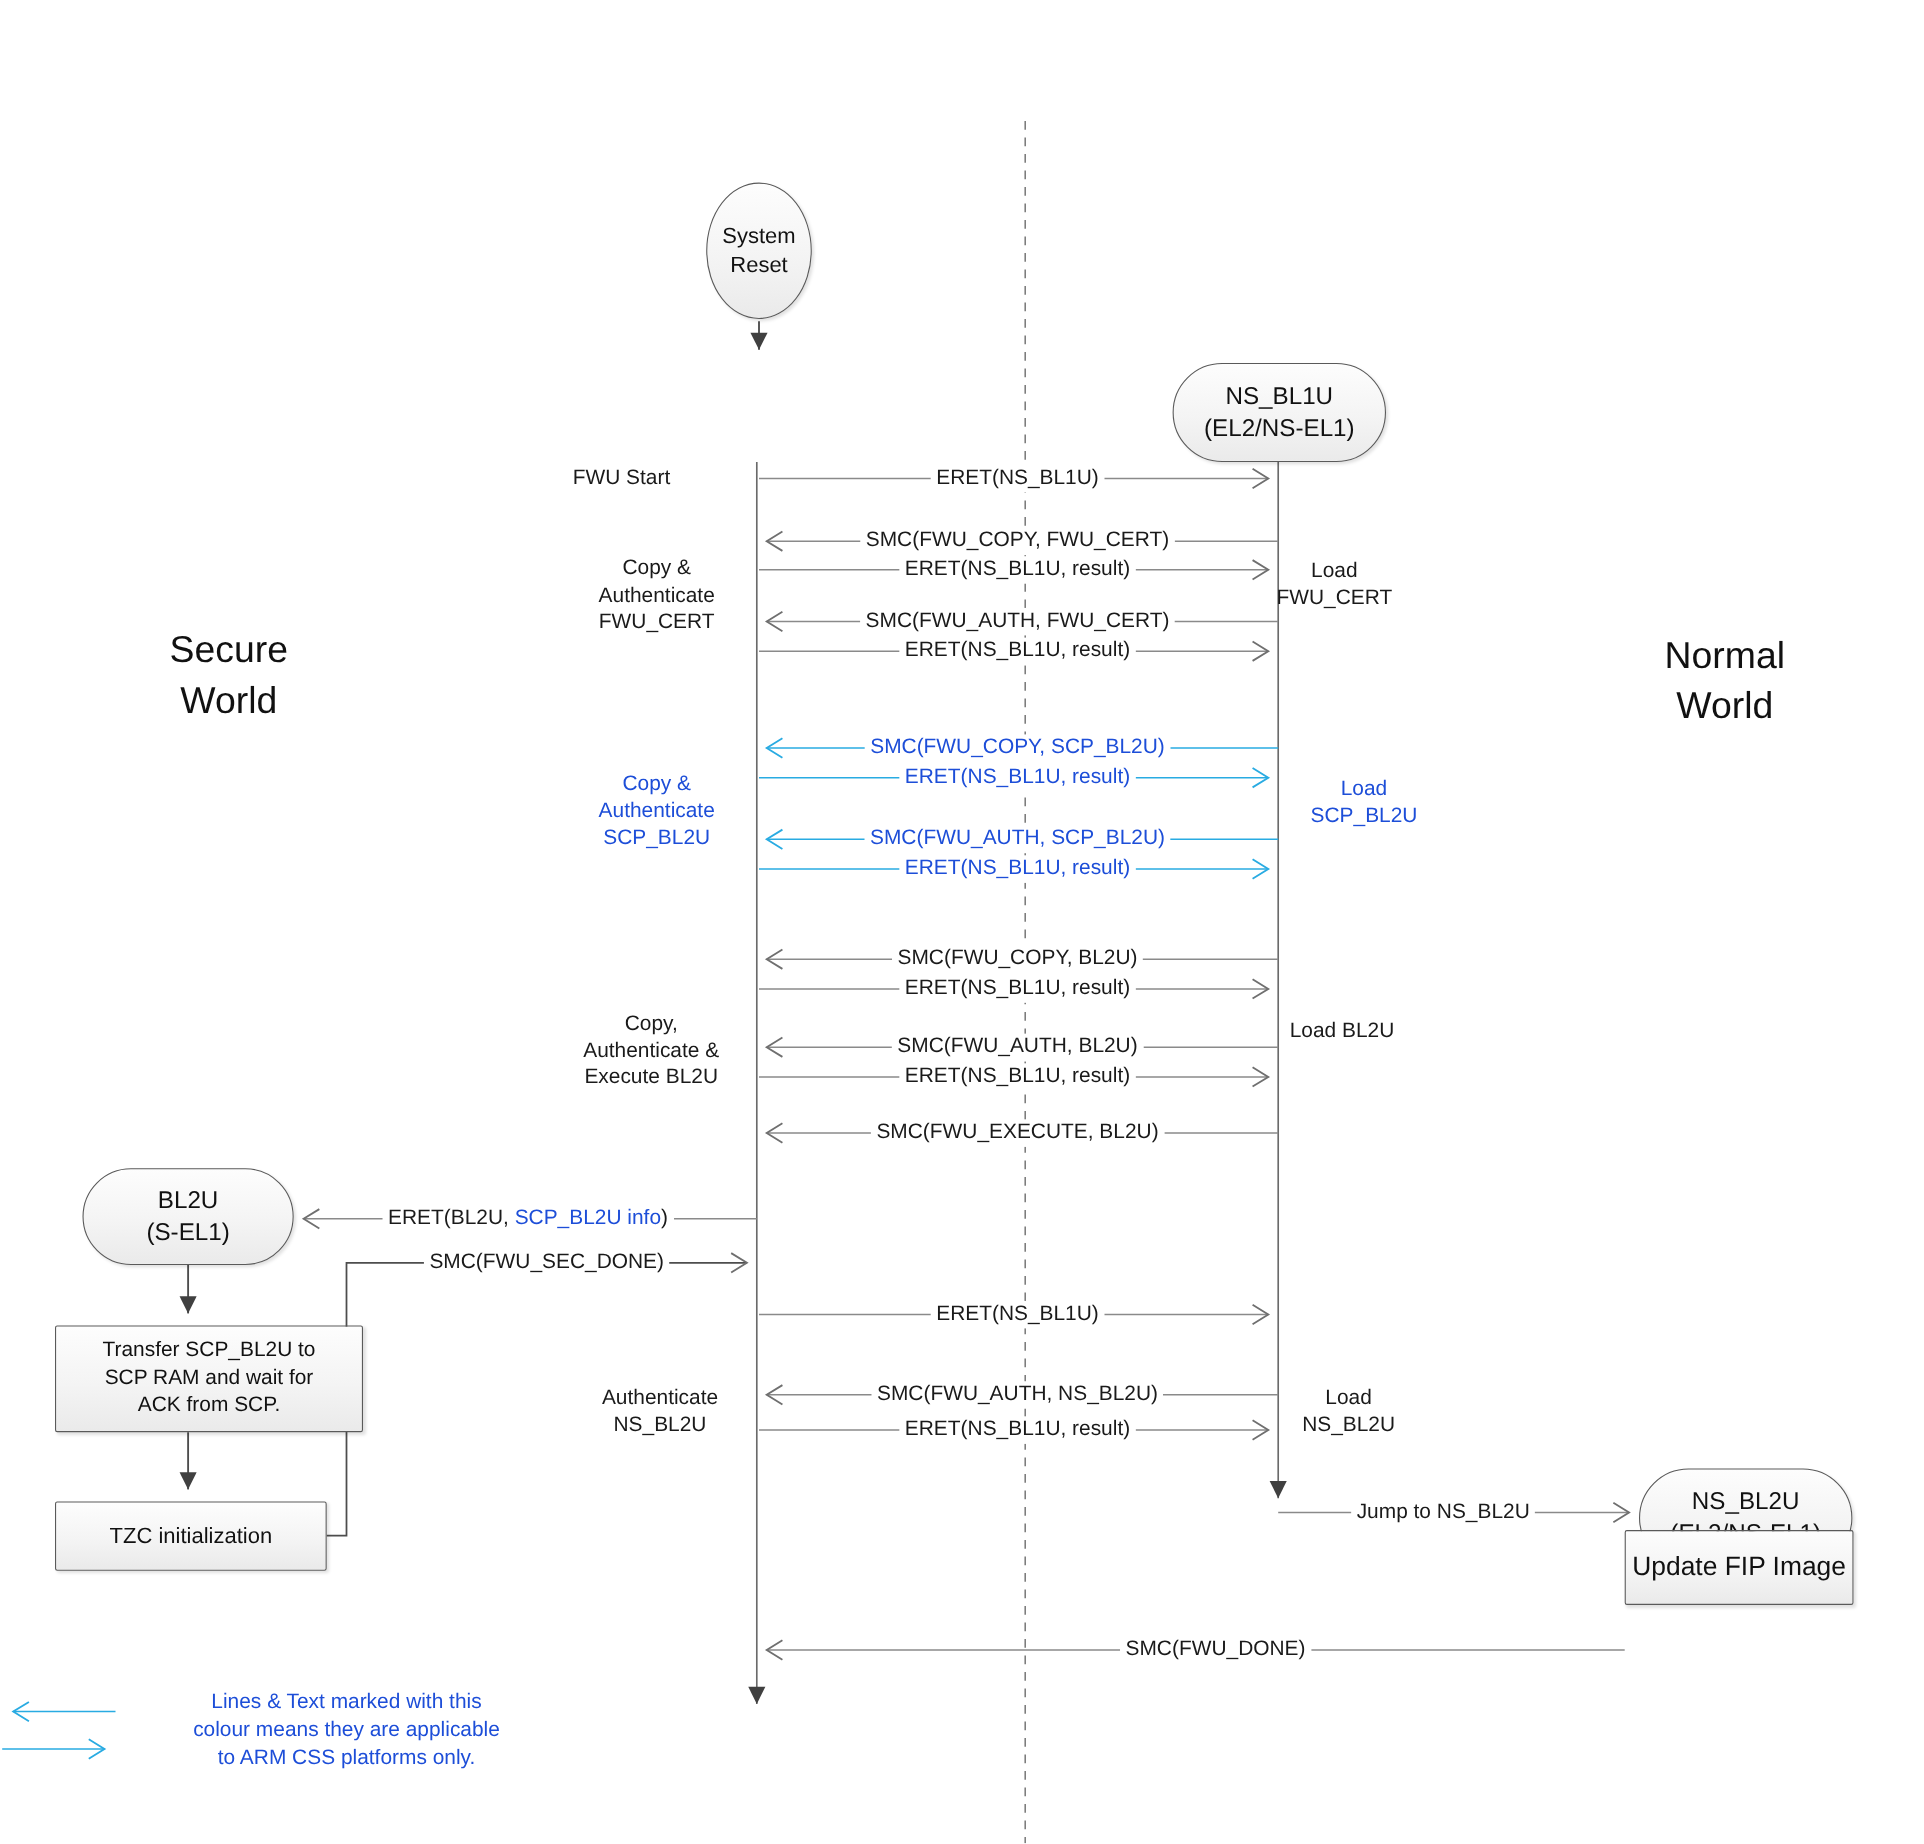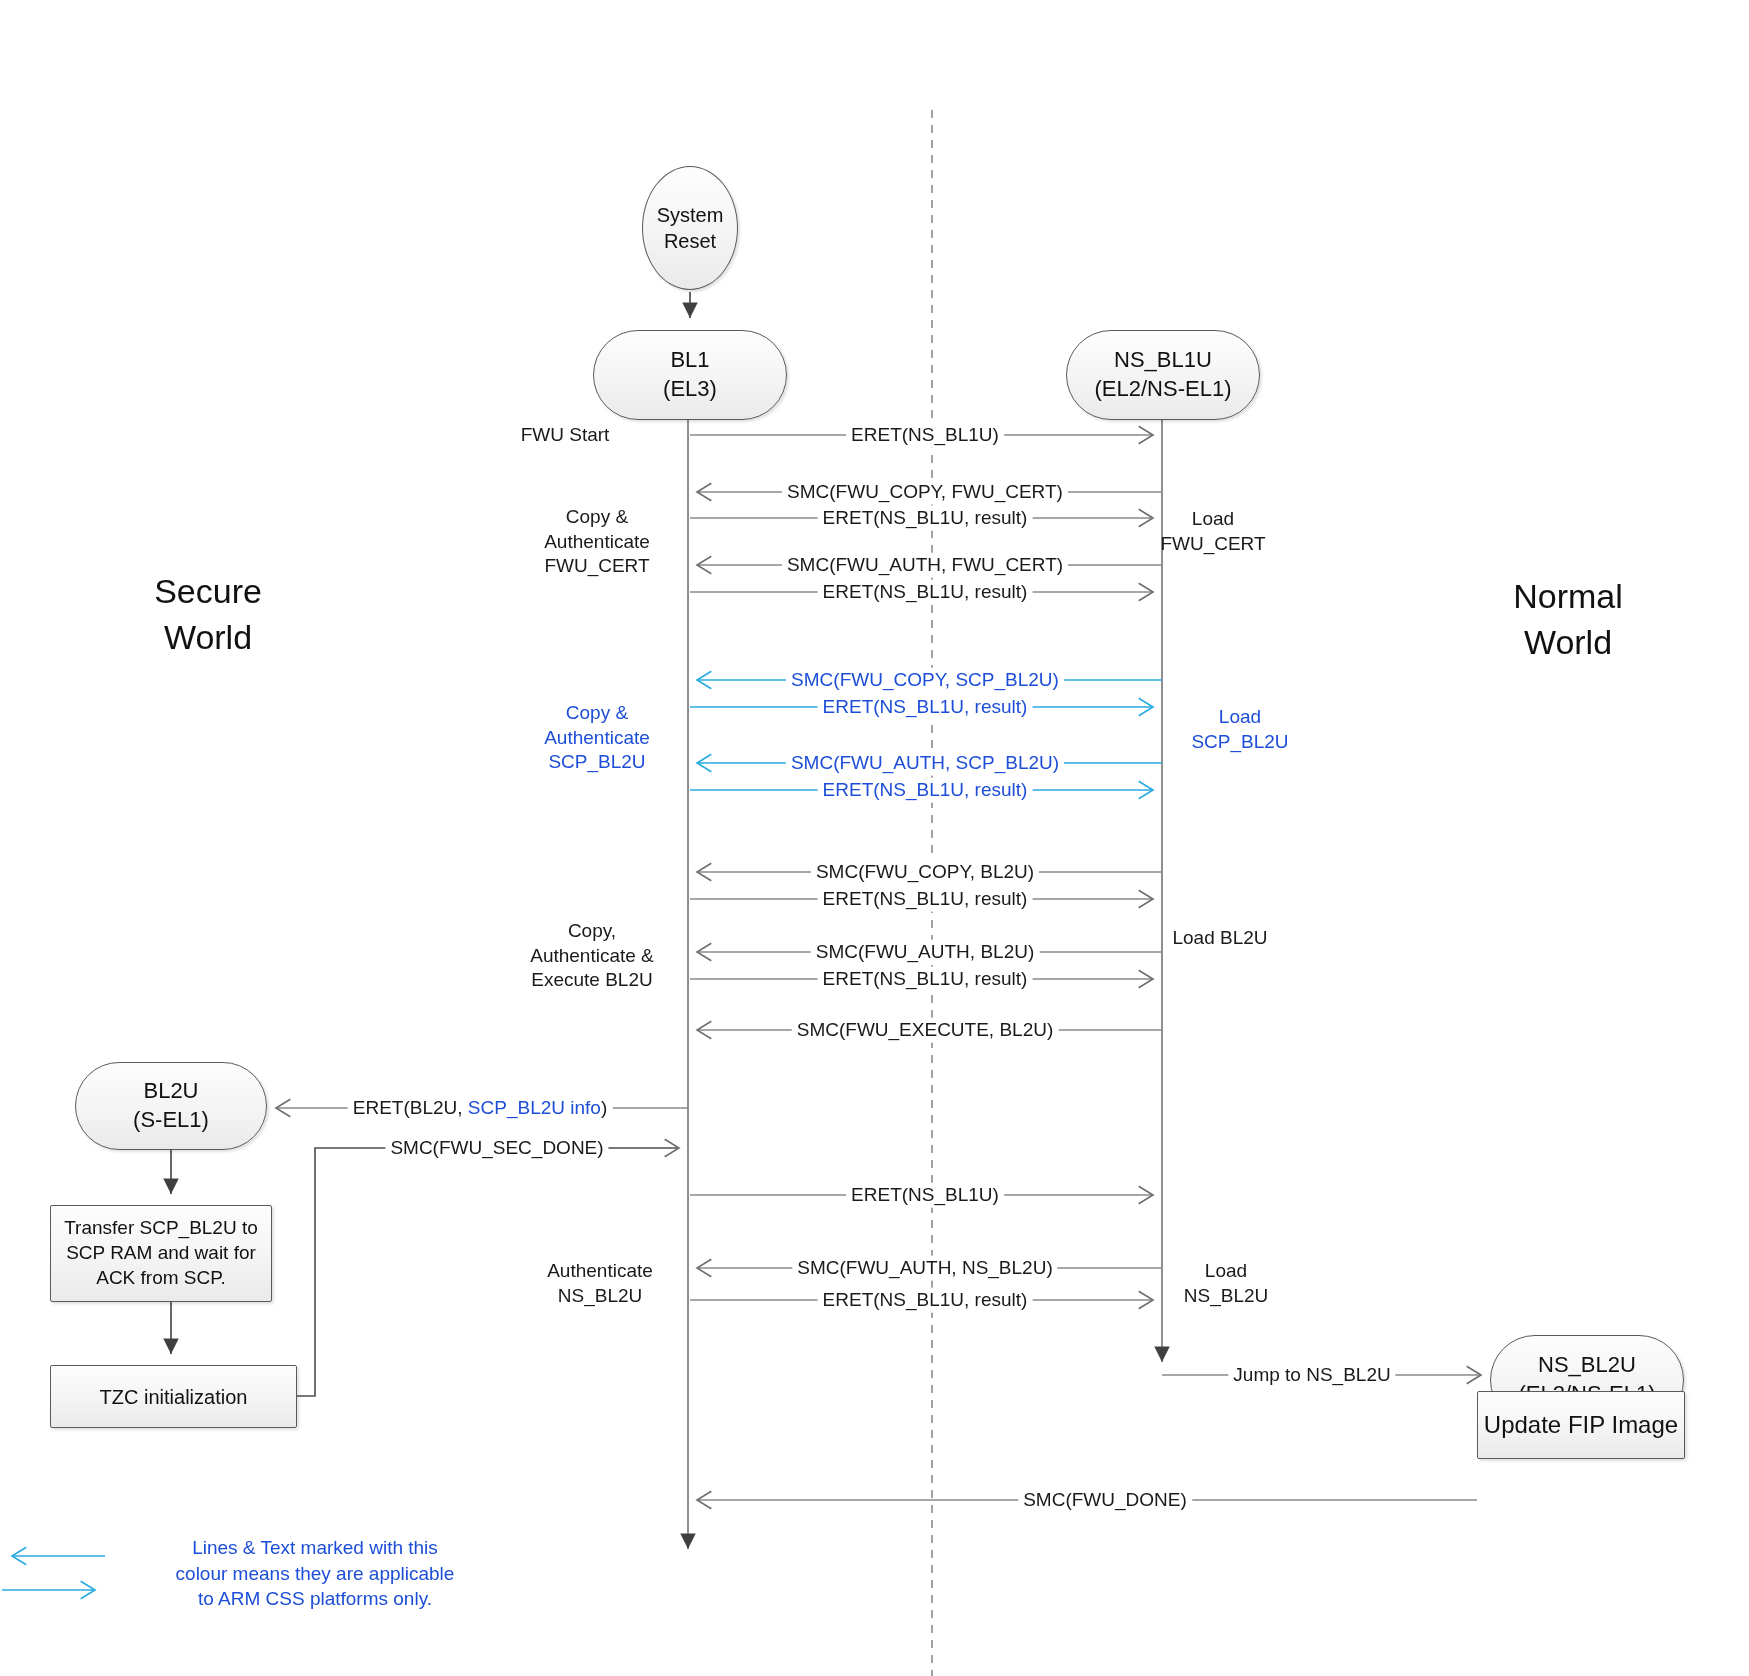--- a/index.html
+++ b/index.html
@@ -83,27 +83,25 @@
     <line x1="2" y1="1590" x2="95" y2="1590" stroke="#29ABE2" stroke-width="1.4" marker-end="url(#chevblue)"></line>
   </svg>
 
   <div class="world" style="left:208px;top:615px;">Secure
 World</div>
   <div class="world" style="left:1568px;top:620px;">Normal
 World</div>
 
   <div class="node ellipse" style="left:642px;top:166px;width:96px;height:124px;">System
 Reset</div>
-  <div class="node pill" style="left:593px;top:330px;width:194px;height:90px;">BL1
-(EL3)</div>
   <div class="node pill" style="left:1066px;top:330px;width:194px;height:90px;">NS_BL1U
 (EL2/NS-EL1)</div>
   <div class="node pill" style="left:75px;top:1062px;width:192px;height:88px;">BL2U
 (S-EL1)</div>
-  <div class="node rbox blue" style="left:50px;top:1205px;width:222px;height:97px;font-size:19px;">Transfer SCP_BL2U to
+  <div class="node rbox blue" style="left:50px;top:1205px;width:280px;height:97px;font-size:19px;">Transfer SCP_BL2U to
 SCP RAM and wait for
 ACK from SCP.</div>
   <div class="node rbox" style="left:50px;top:1365px;width:247px;height:63px;font-size:20px;">TZC initialization</div>
   <div class="node pill" style="left:1490px;top:1335px;width:194px;height:90px;">NS_BL2U
 (EL2/NS-EL1)</div>
   <div class="node rbox" style="left:1477px;top:1391px;width:208px;height:68px;font-size:24px;">Update FIP Image</div>
 
   <div class="lbl onwire" style="left:925px;top:435px;">ERET(NS_BL1U)</div>
   <div class="lbl onwire" style="left:925px;top:492px;">SMC(FWU_COPY, FWU_CERT)</div>
   <div class="lbl onwire" style="left:925px;top:518px;">ERET(NS_BL1U, result)</div>

